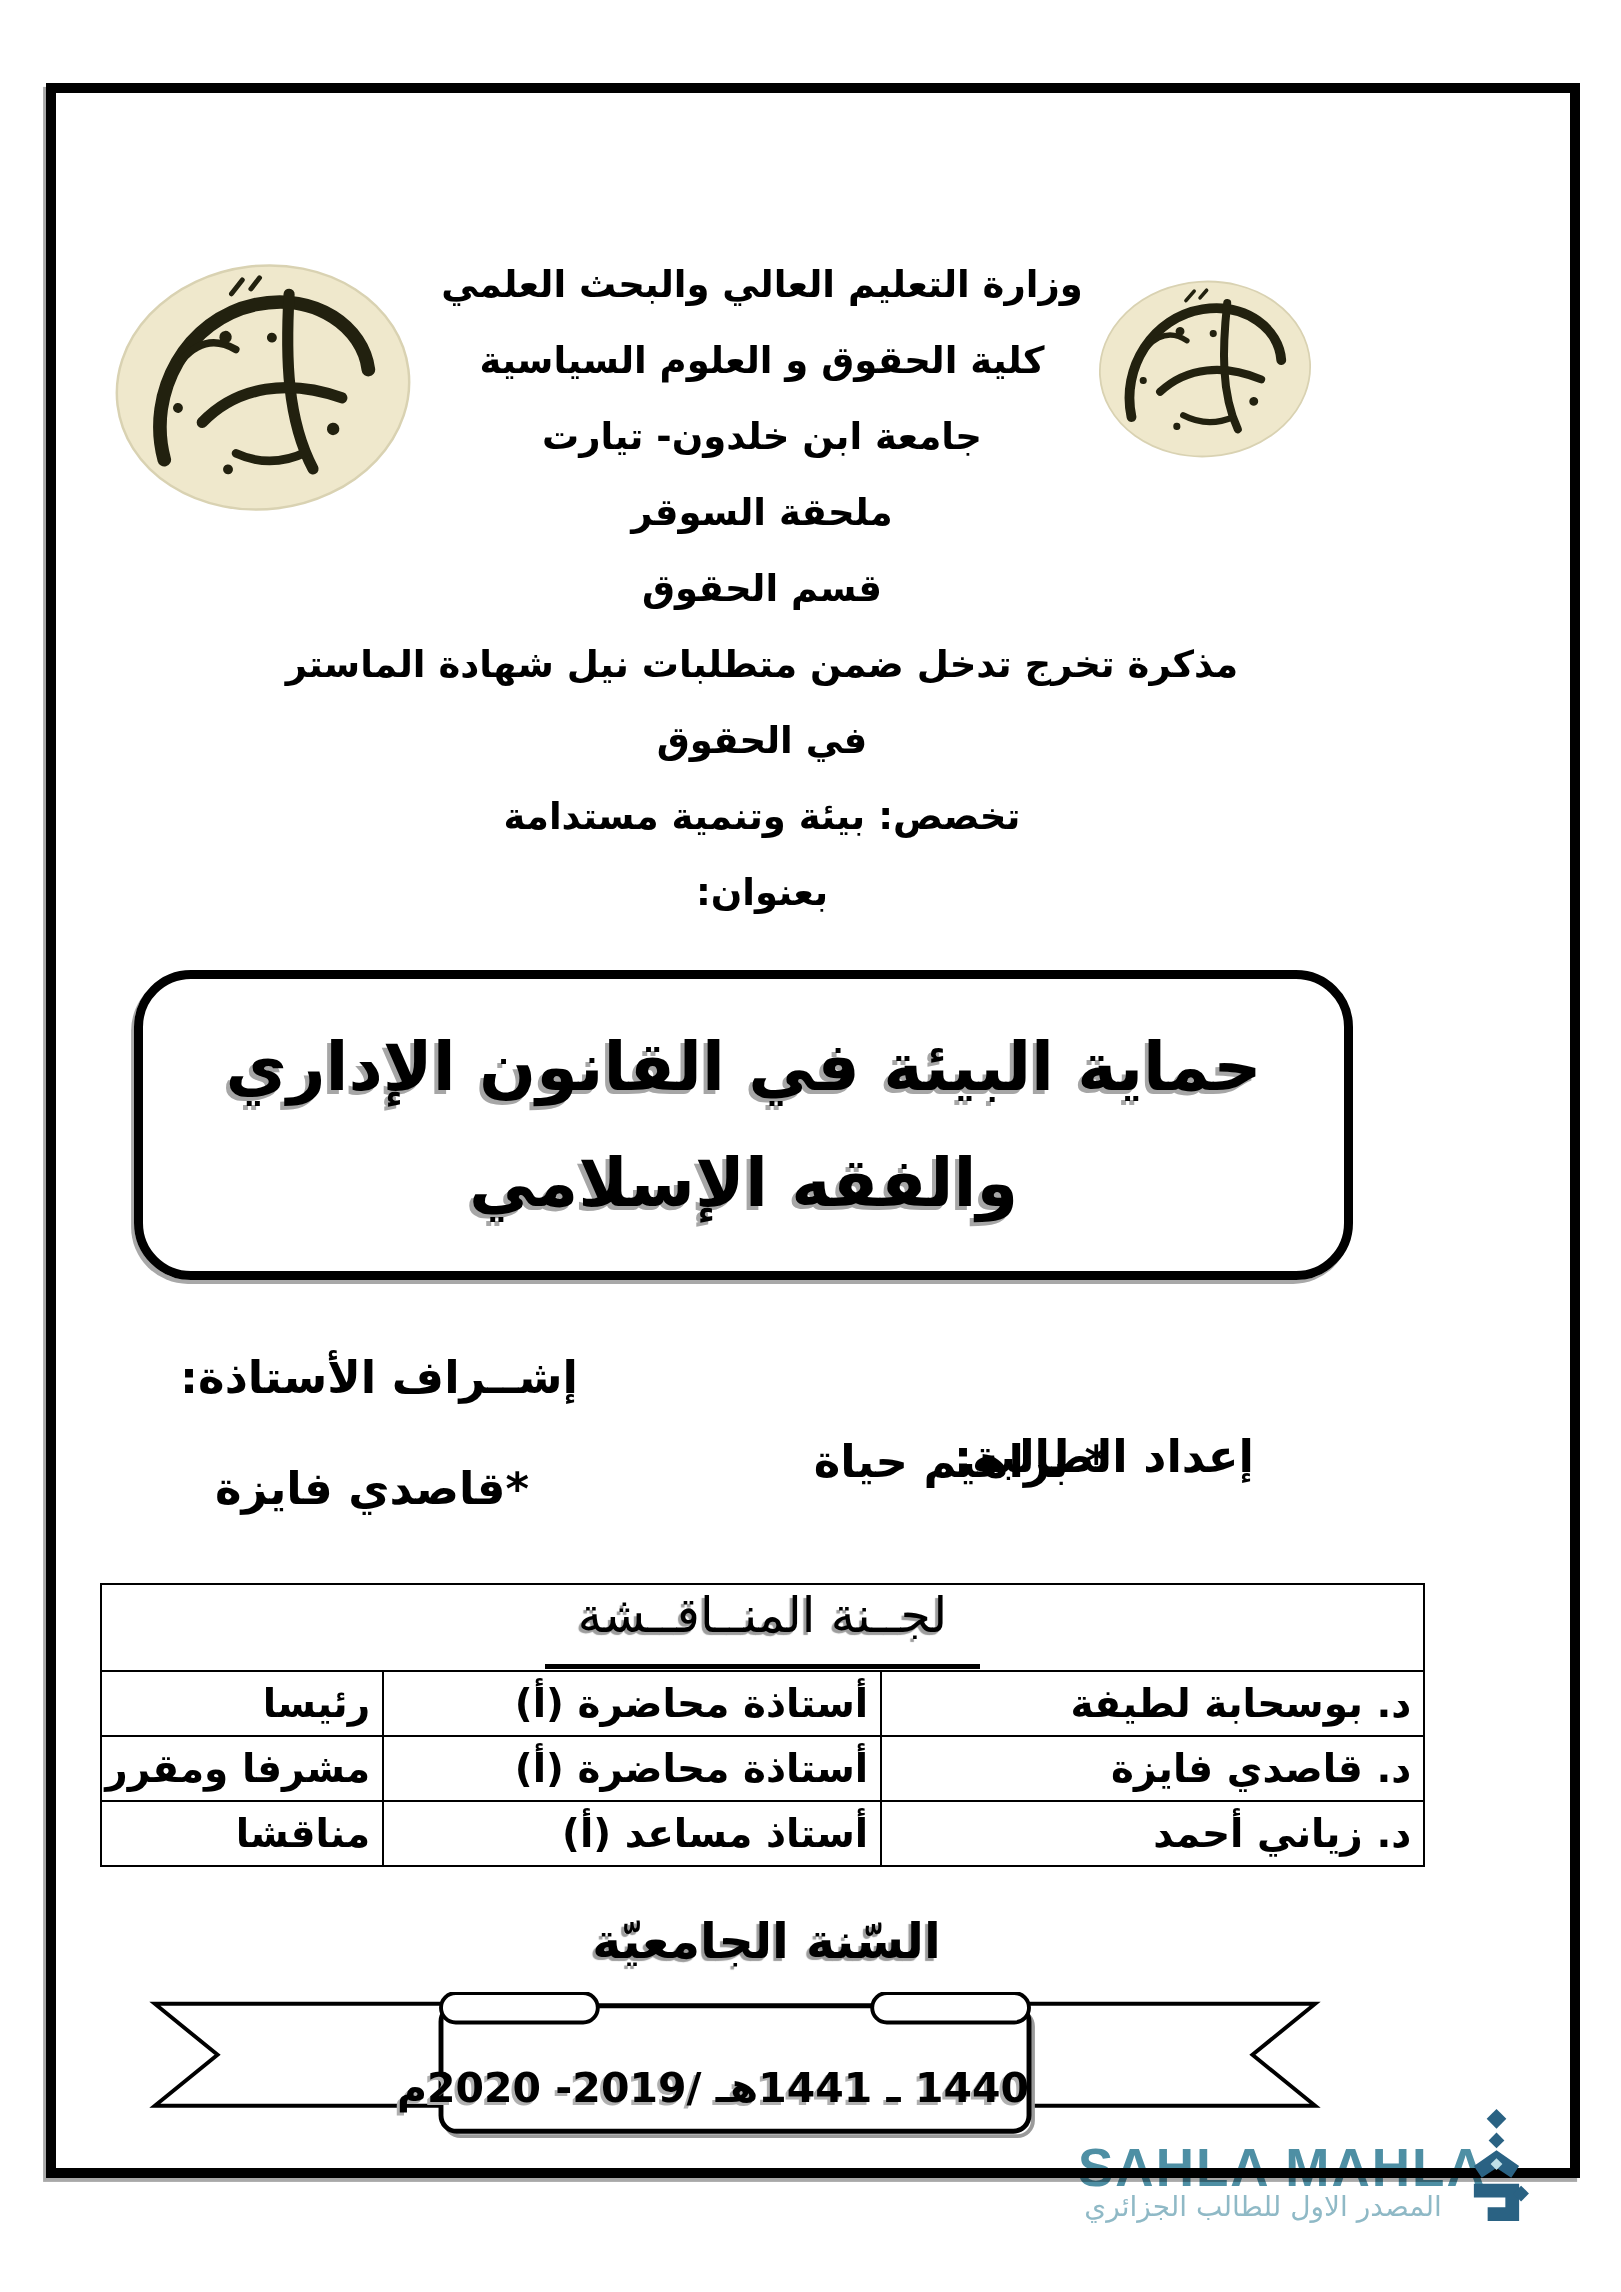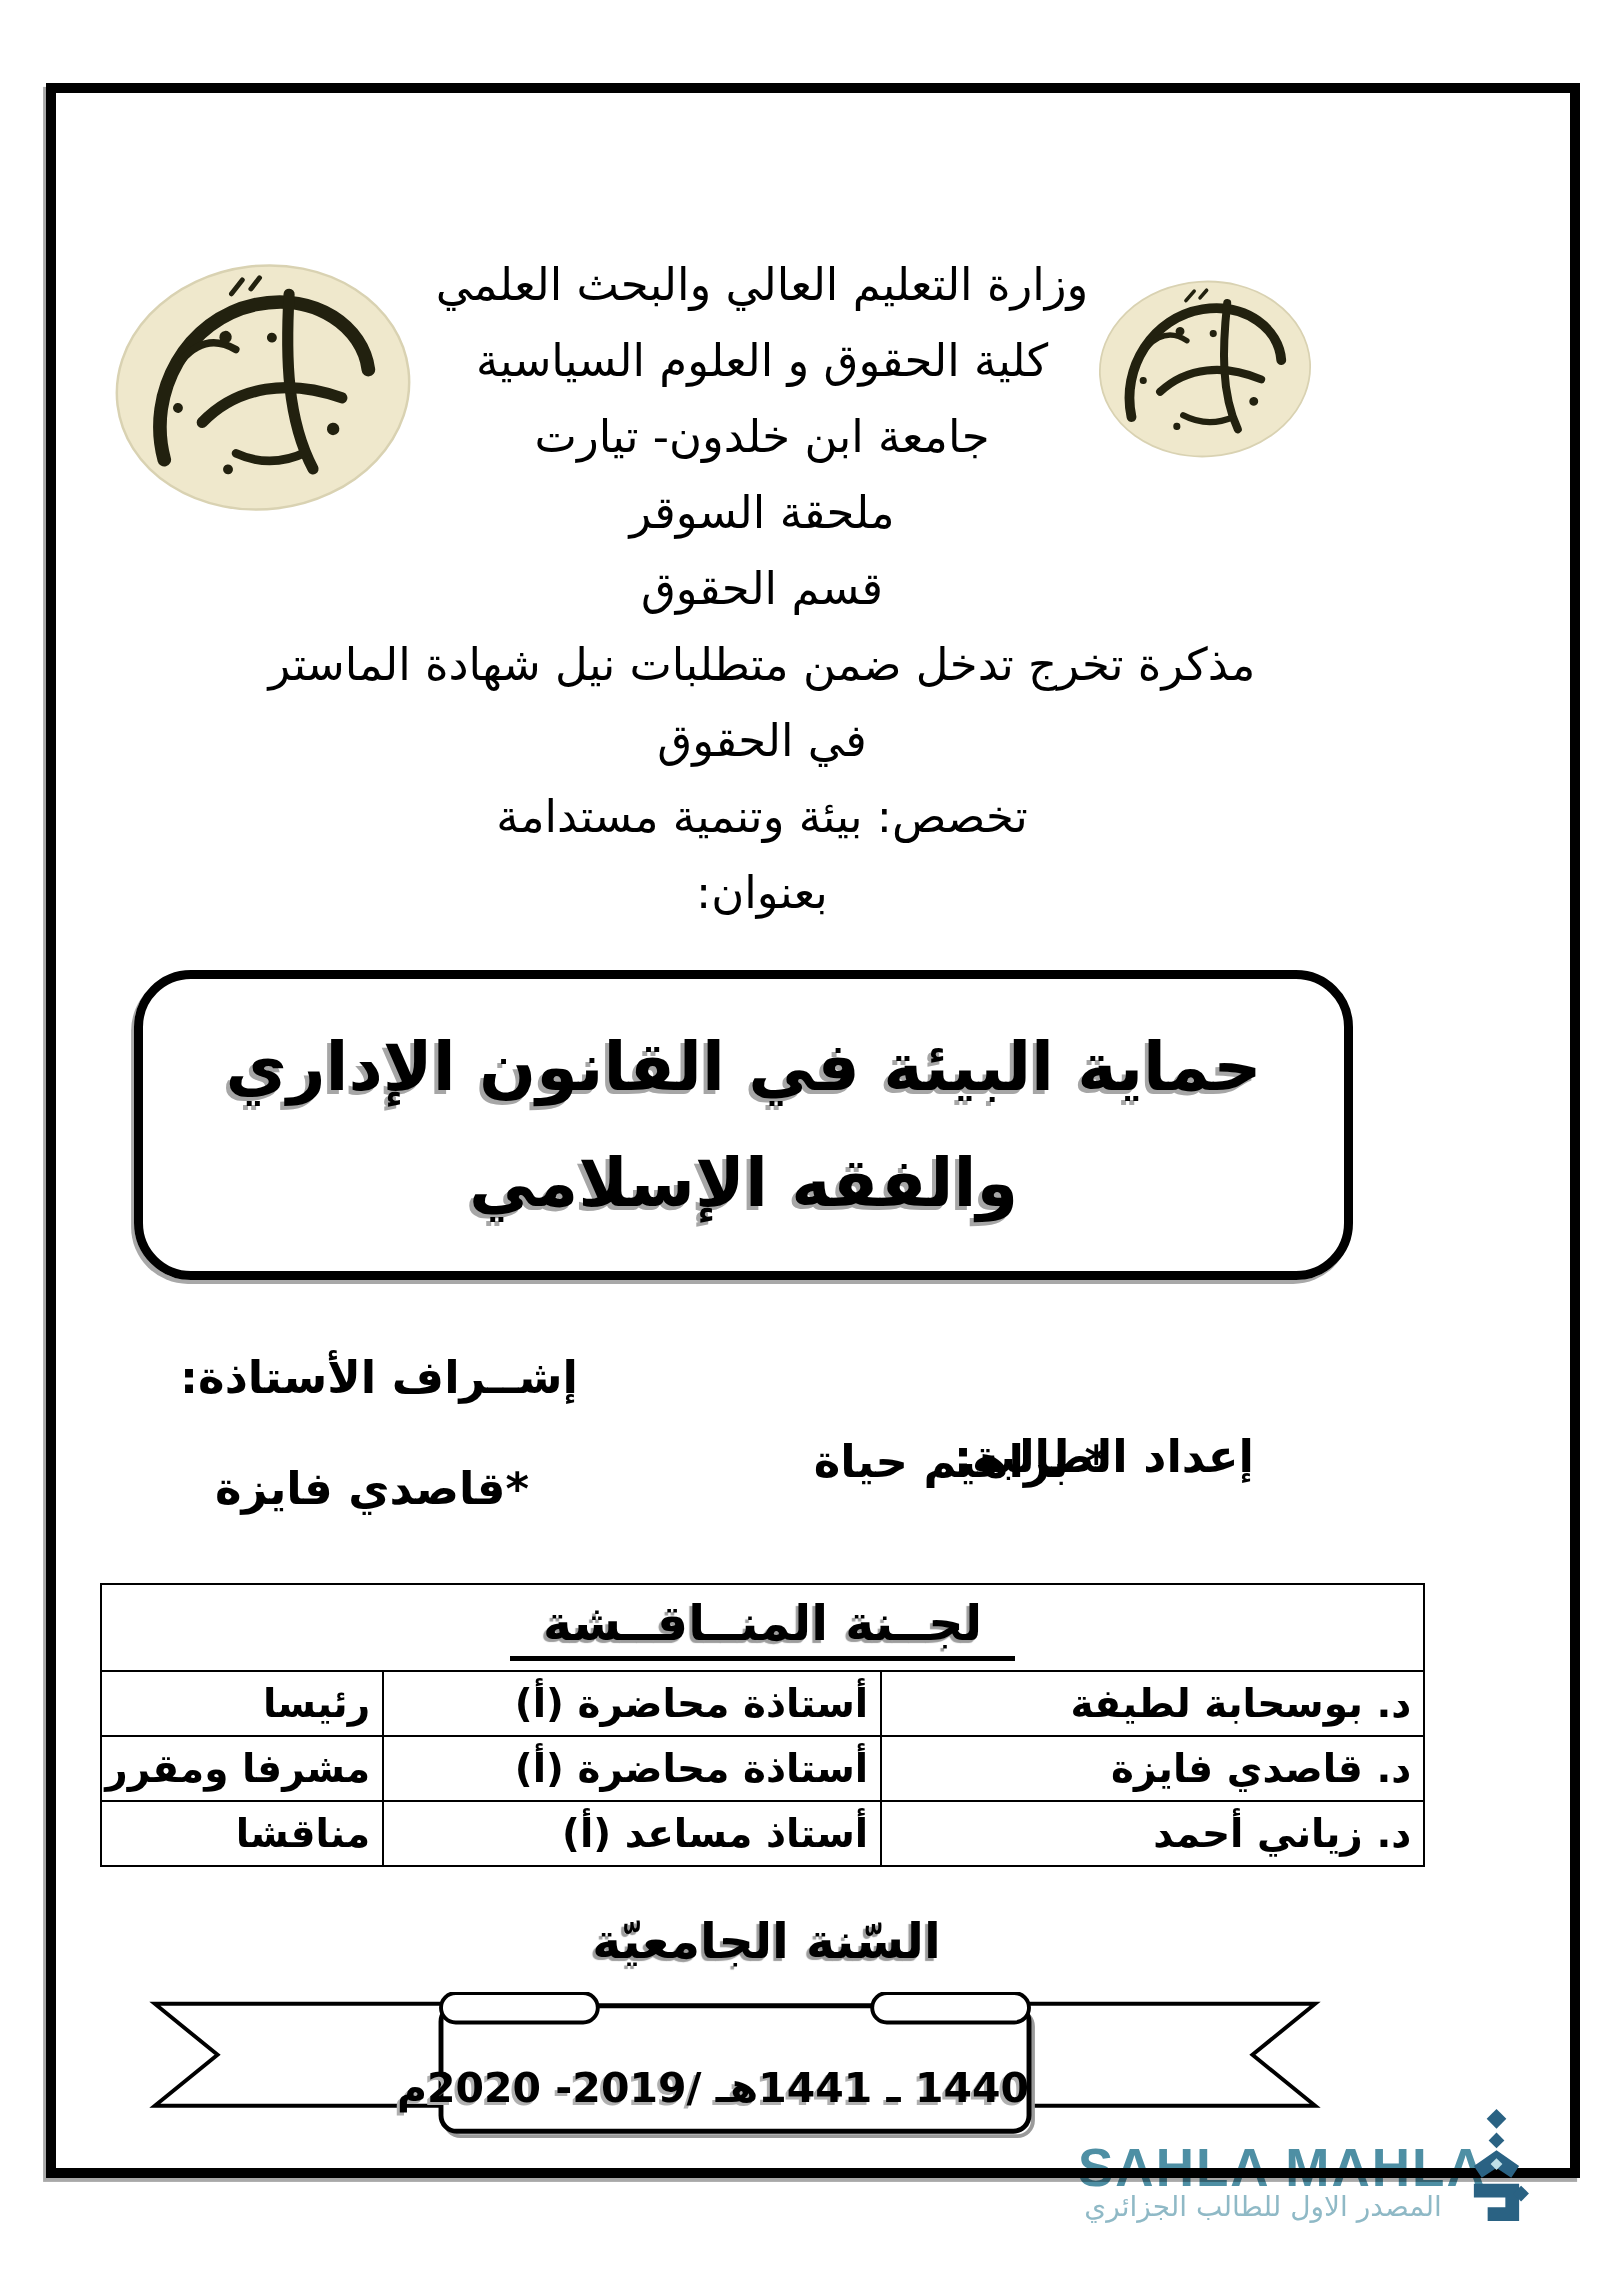--- a/index.html
+++ b/index.html
@@ -5,39 +5,39 @@
   html,body{margin:0;padding:0;background:#ffffff;}
   .page{position:relative;width:1621px;height:2293px;background:#fff;overflow:hidden;
         font-family:"DejaVu Sans",sans-serif;color:#000;}
   .frame{position:absolute;left:46px;top:83px;width:1534px;height:2095px;
          box-sizing:border-box;border:10.8px solid #000;
          box-shadow:-2.9px 3.9px 0 0 #a8a8a8;}
   .seal{position:absolute;}
   .seal-left{left:114px;top:263px;width:298px;height:249px;transform:rotate(-7deg);}
   .seal-right{left:1098px;top:278px;width:214px;height:182px;transform:rotate(-4deg);}
   .header{position:absolute;left:110px;top:247px;width:1304px;text-align:center;direction:rtl;}
-  .hline{font-size:45px;font-weight:normal;line-height:76px;white-space:nowrap;}
+  .hline{font-size:37px;font-weight:bold;line-height:76px;white-space:nowrap;}
   .title-box{position:absolute;left:134px;top:970px;width:1219px;height:310px;
              box-sizing:border-box;border:9.8px solid #000;border-radius:57px;
              box-shadow:-2.9px 3.9px 0 0 #a8a8a8;display:flex;flex-direction:column;
              justify-content:center;align-items:center;direction:rtl;}
   .title-line{font-size:67px;font-weight:bold;line-height:116px;white-space:nowrap;
               text-shadow:-3.9px 3.9px 0 #a6a6a6;}
   .by{position:absolute;font-size:45px;font-weight:bold;direction:rtl;line-height:65px;white-space:nowrap;}
   .student-label{left:931px;top:1424px;width:323px;text-align:right;}
   .student-name{left:814px;top:1429px;width:294px;text-align:right;}
   .supervisor-label{left:201px;top:1345px;width:377px;text-align:right;}
   .supervisor-name{left:157px;top:1429px;width:372px;text-align:right;margin-top:27px;}
   table.committee{position:absolute;left:100px;top:1583px;width:1323px;
                   border-collapse:collapse;direction:rtl;table-layout:fixed;}
   table.committee th,table.committee td{border:2px solid #000;}
   table.committee{border:2.9px solid #000;}
   th.cmte-head-cell{height:83px;text-align:center;vertical-align:middle;}
-  .cmte-title{display:inline-block;font-size:49px;font-weight:bold;
-              padding:0 33px 4px 33px;border-bottom:5.9px solid #000;
+  .cmte-title{display:inline-block;font-size:49px;font-weight:normal;
+              padding:0 33px 20px 33px;border-bottom:5.9px solid #000;
               text-shadow:-2.9px 2.9px 1px #9c9c9c;}
   td.cmte-cell{height:63px;font-size:39px;font-weight:bold;text-align:right;
                padding:0 11.8px;white-space:nowrap;overflow:hidden;}
   .col-name{width:543px;}.col-degree{width:498px;}.col-role{width:282px;}
   .year-label{position:absolute;left:394px;top:1913px;width:745px;text-align:center;
               font-size:49px;font-weight:bold;direction:rtl;
               text-shadow:-2.9px 2.9px 1px #9c9c9c;white-space:nowrap;}
   .ribbon{position:absolute;left:147px;top:1992px;width:1176px;height:152px;}
   .year-value{position:absolute;left:441px;top:2064px;width:588px;text-align:center;
               font-size:41px;font-weight:bold;direction:rtl;white-space:nowrap;

